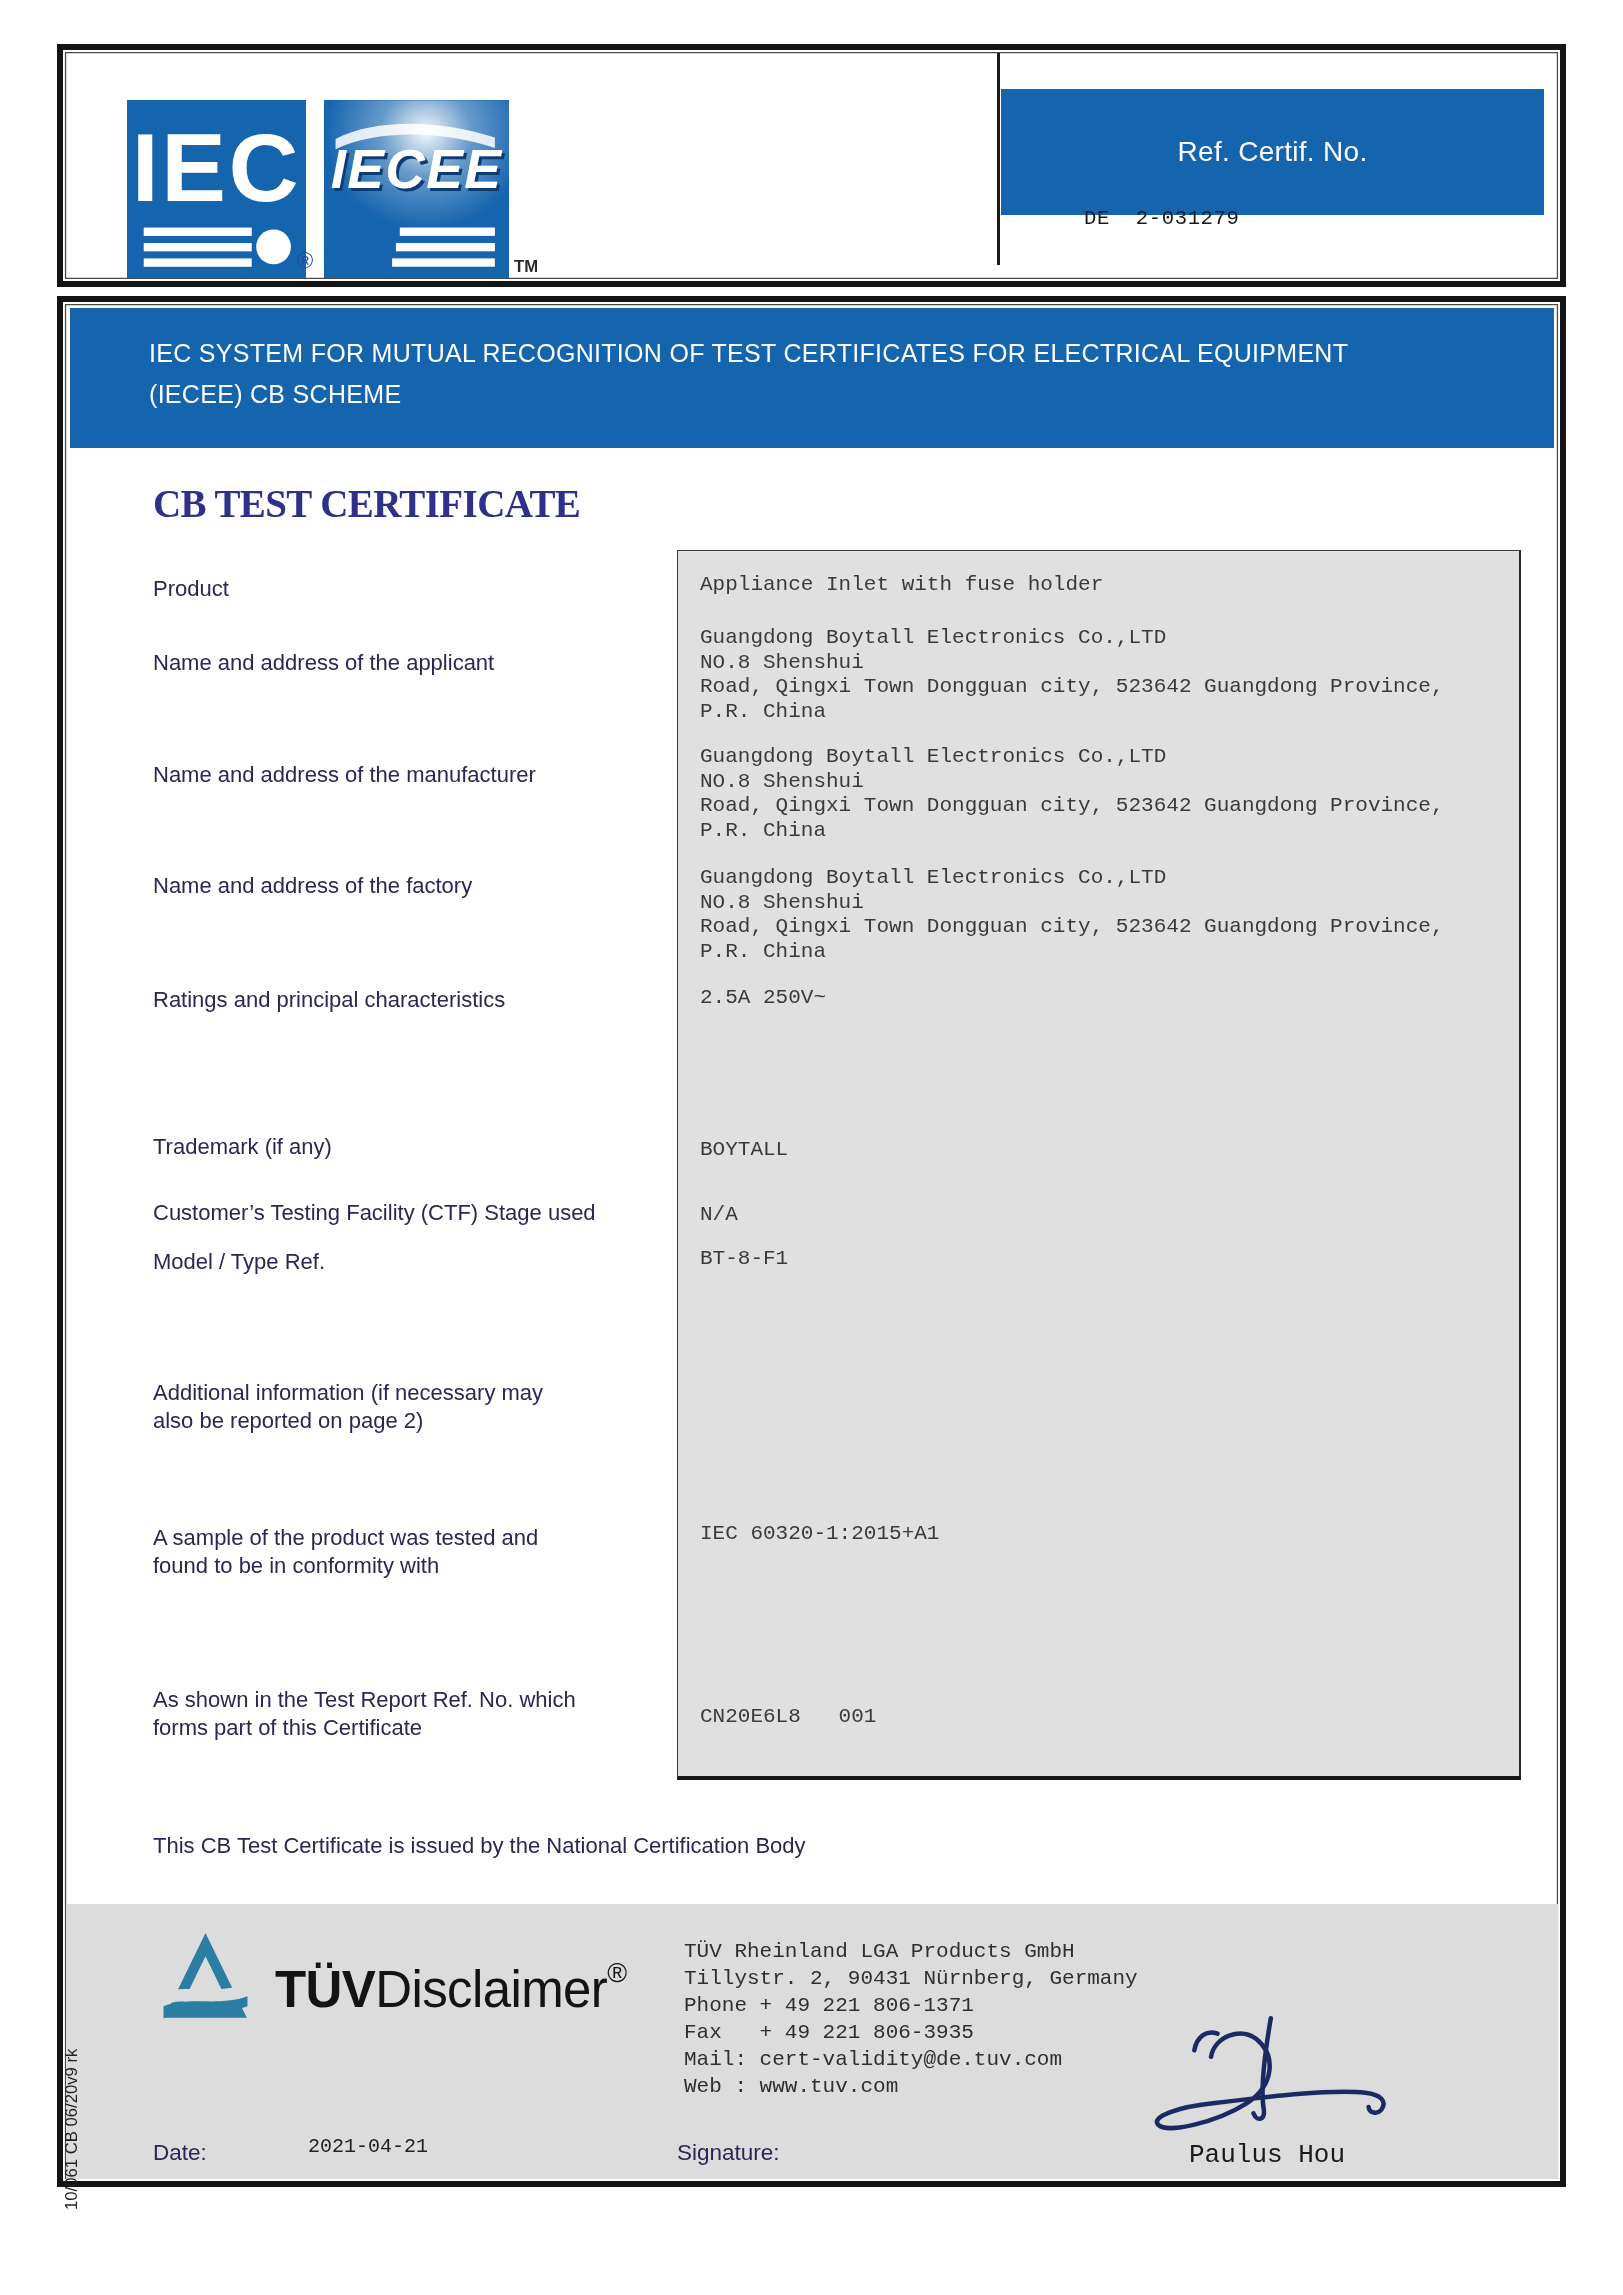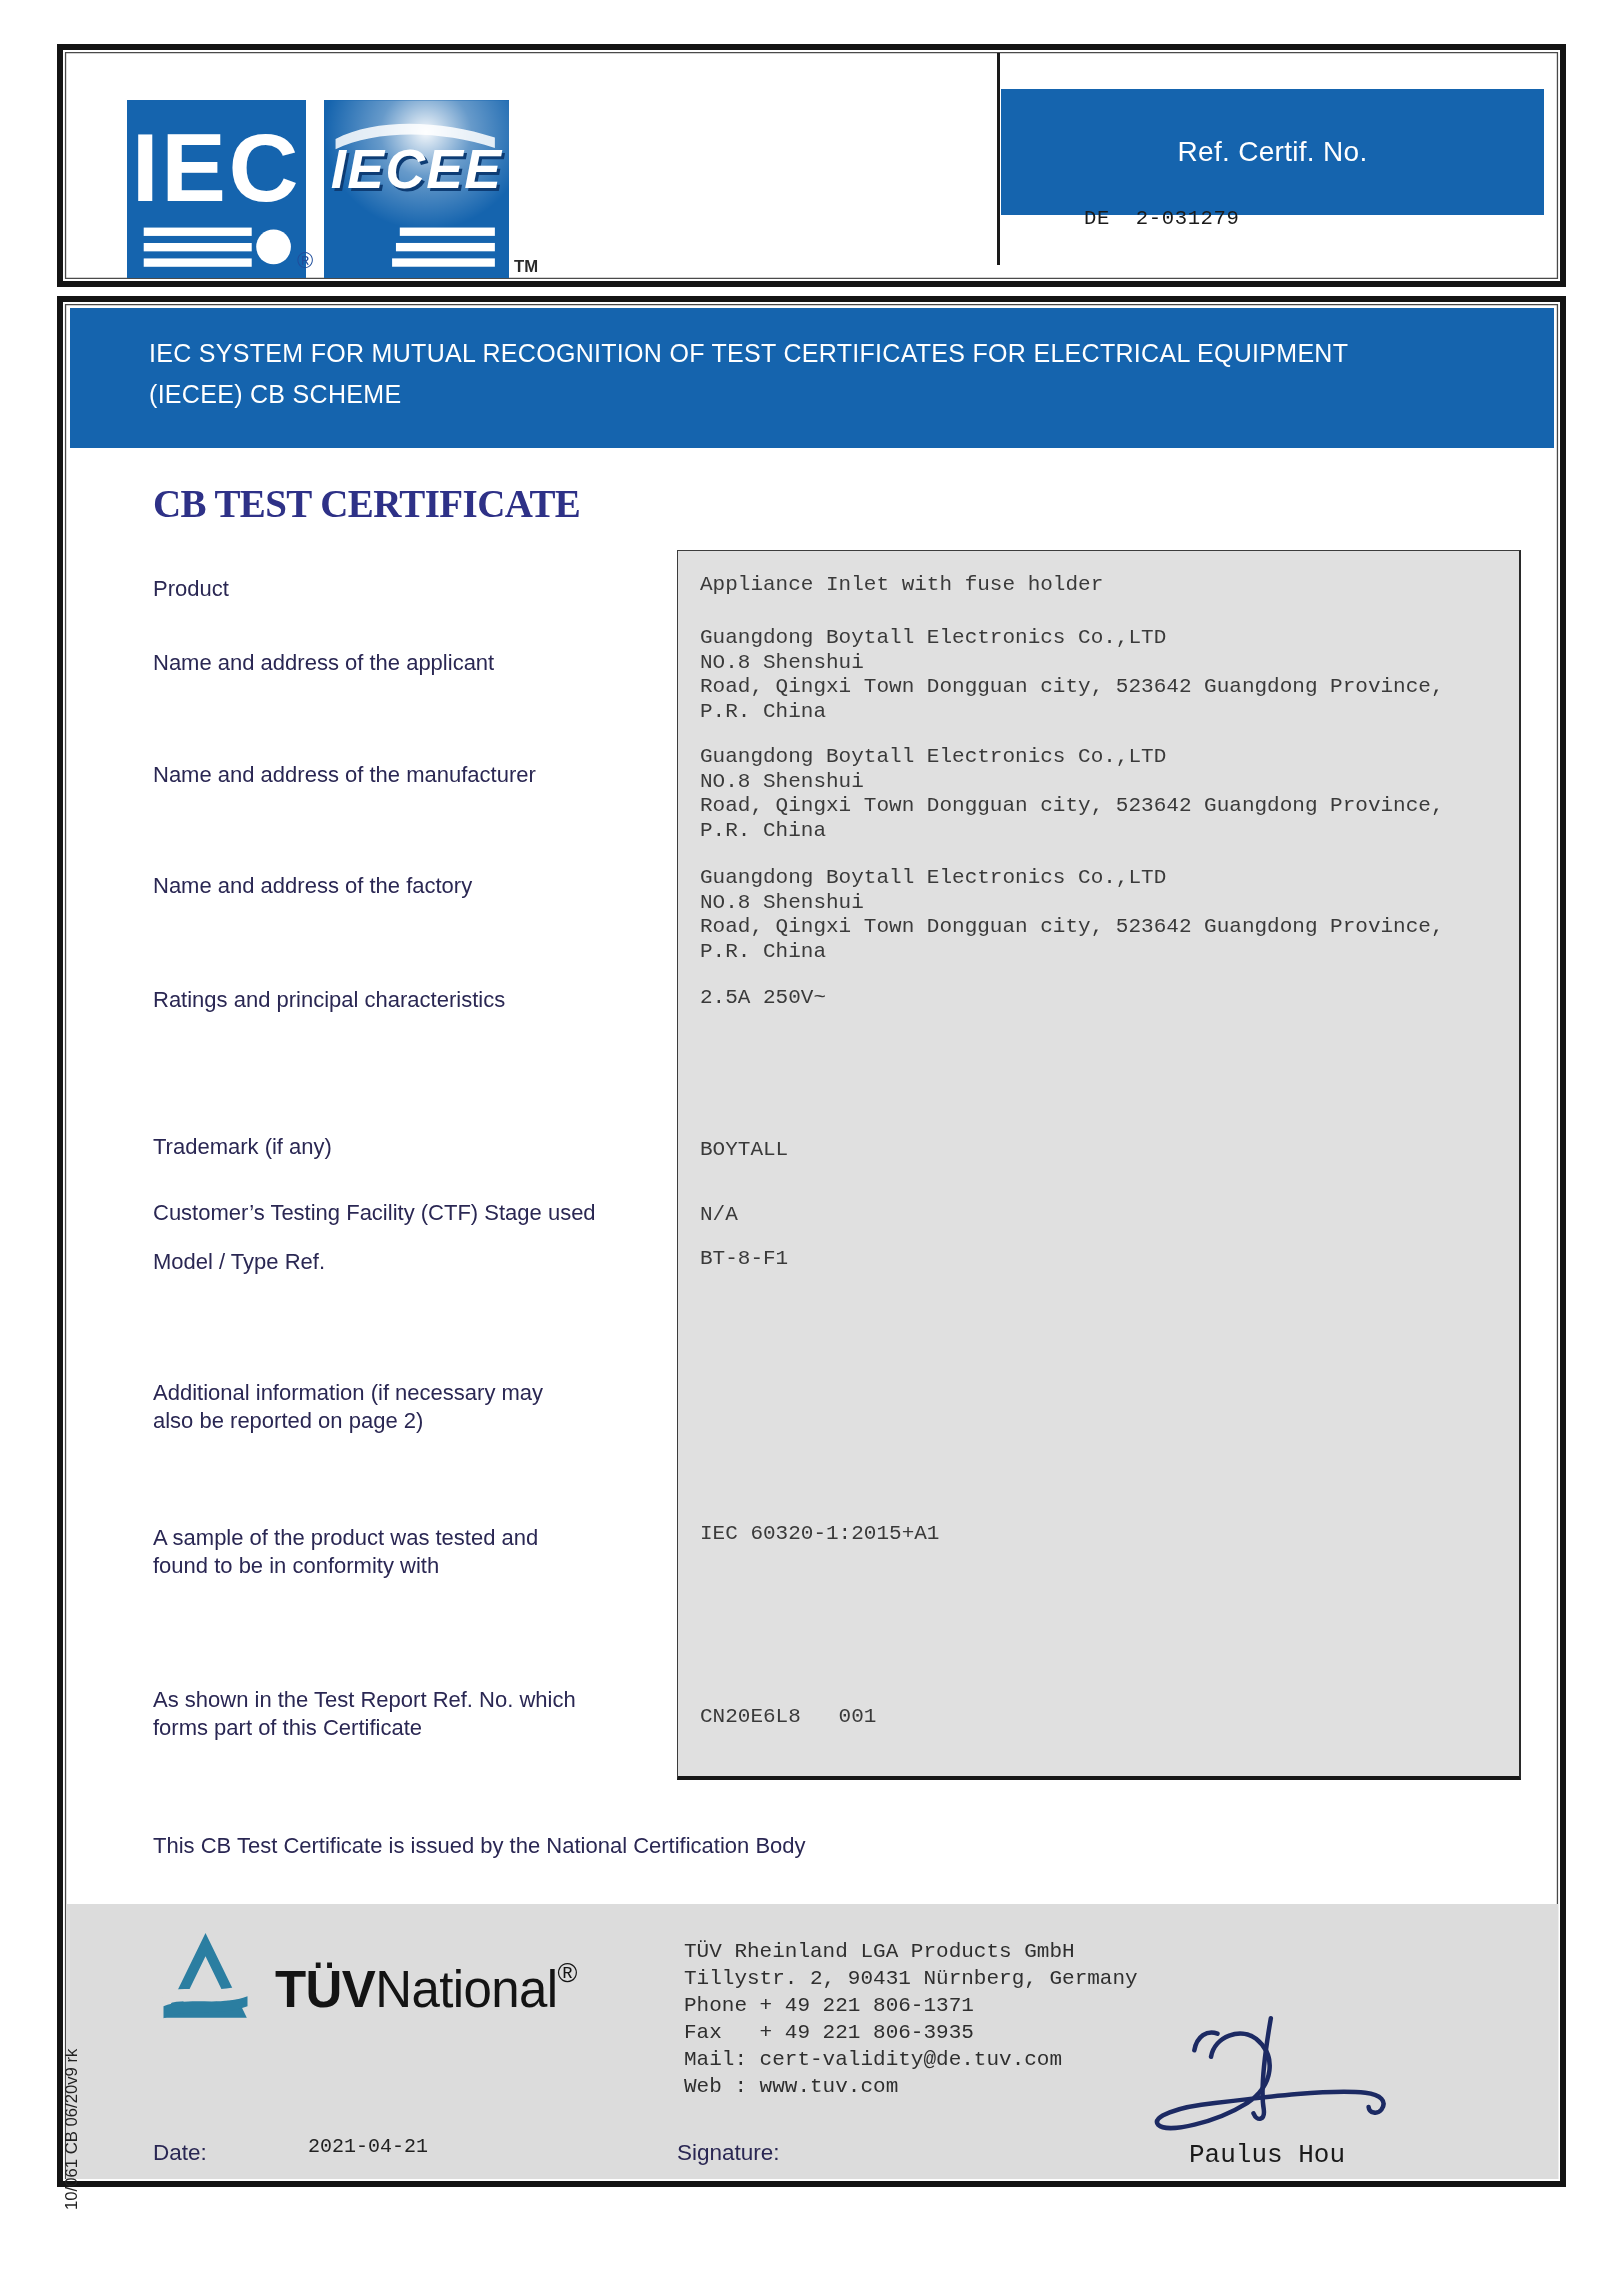--- a/index.html
+++ b/index.html
@@ -146,21 +146,21 @@
   <div class="issued-line" style="top:1833px;">This CB Test Certificate is issued by the National Certification Body</div>
 
   <div class="footer-gray" style="left:66px;top:1904px;width:1492px;height:1563px;max-height:275px;"></div>
 
   <svg class="abs" style="left:156px;top:1931px;" width="99" height="90" viewBox="0 0 130 135">
     <path d="M65,3 L127,130 L3,130 Z M65,38 L102,114 L28,114 Z" fill="#2b7ea1" fill-rule="evenodd"></path>
     <path d="M0,92 C30,80 70,96 130,80 L130,100 C80,112 30,98 0,112 Z" fill="#dcdcdc"></path>
     <path d="M2,113 C40,97 85,114 128,98 L128,113 C85,129 40,115 2,131 Z" fill="#2b7ea1"></path>
   </svg>
   <div class="tuv-wordmark" style="left:275px;top:1958px;">
-    <span class="tuv-bold">TÜV</span><span class="tuv-medium">National</span><span class="tuv-reg">®</span>
+    <span class="tuv-bold">TÜV</span><span class="tuv-medium">Disclaimer</span><span class="tuv-reg">®</span>
   </div>
 
   <div class="ncb-address mono" style="left:684px;top:1938px;">TÜV Rheinland LGA Products GmbH
 Tillystr. 2, 90431 Nürnberg, Germany
 Phone + 49 221 806-1371
 Fax   + 49 221 806-3935
 Mail: cert-validity@de.tuv.com
 Web : www.tuv.com</div>
 
   <svg class="abs" style="left:1139px;top:2013px;" width="283" height="119" viewBox="0 0 440 185">

